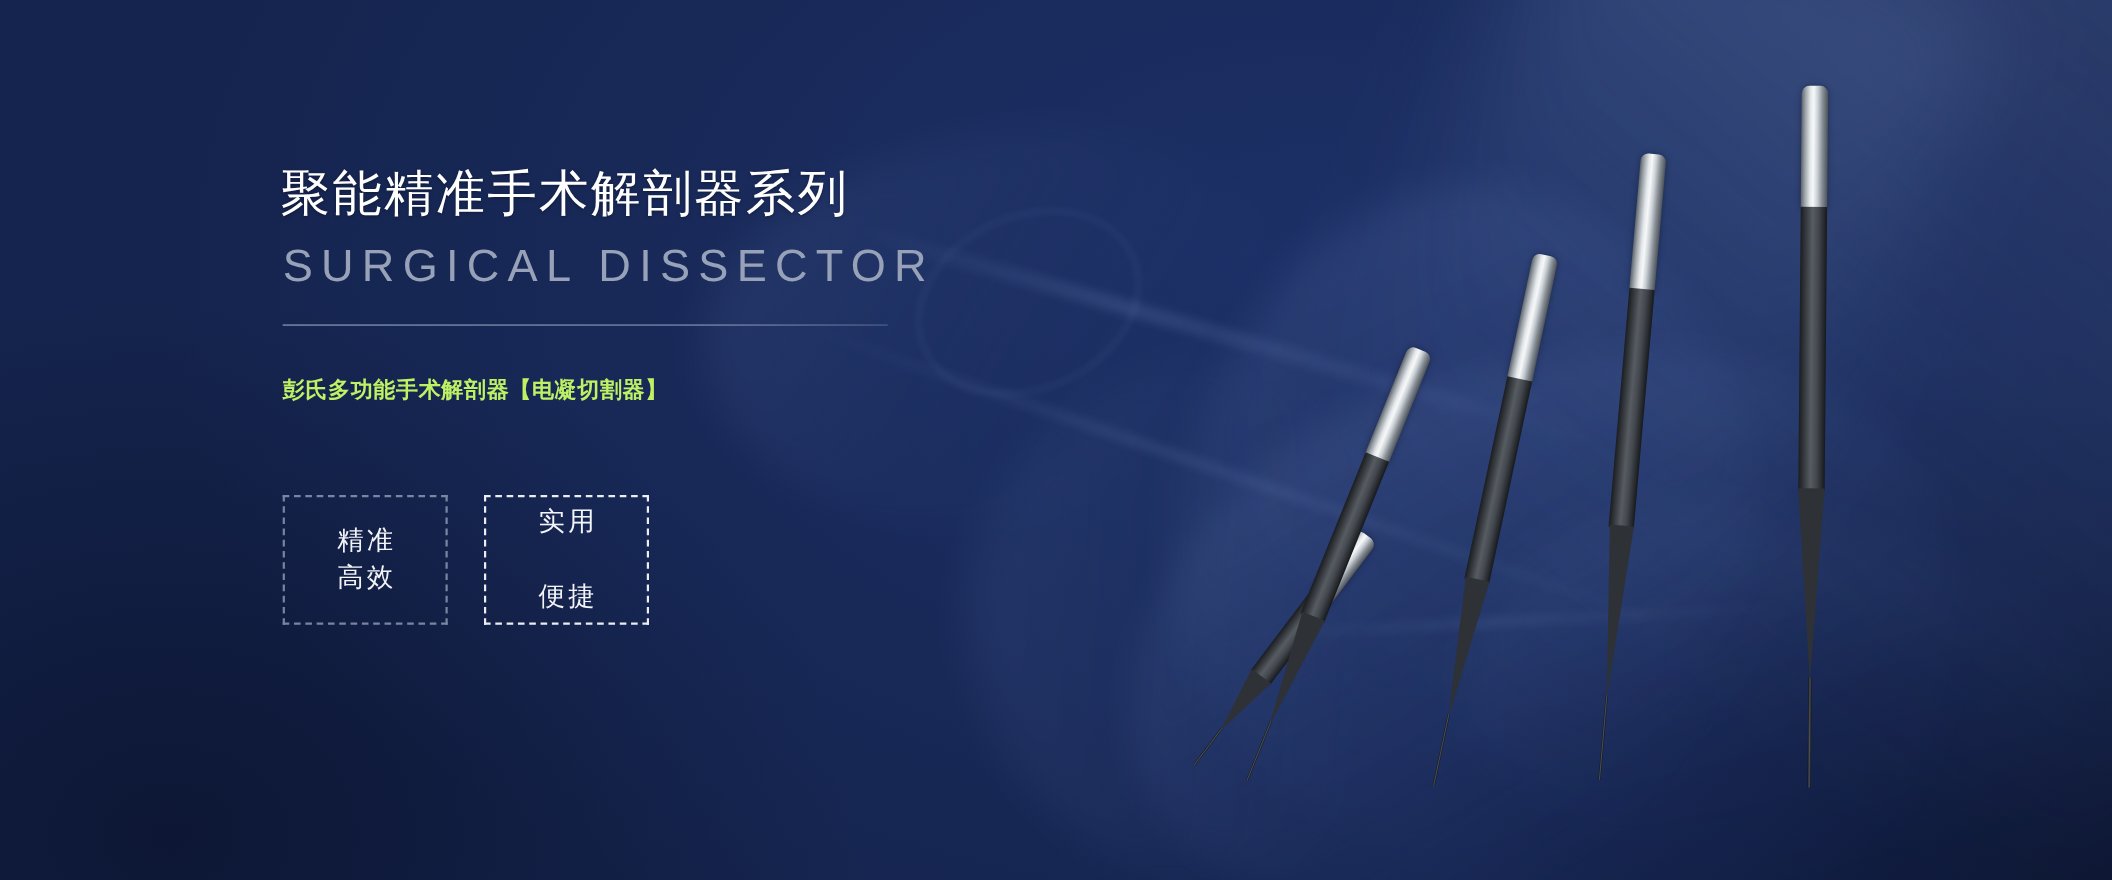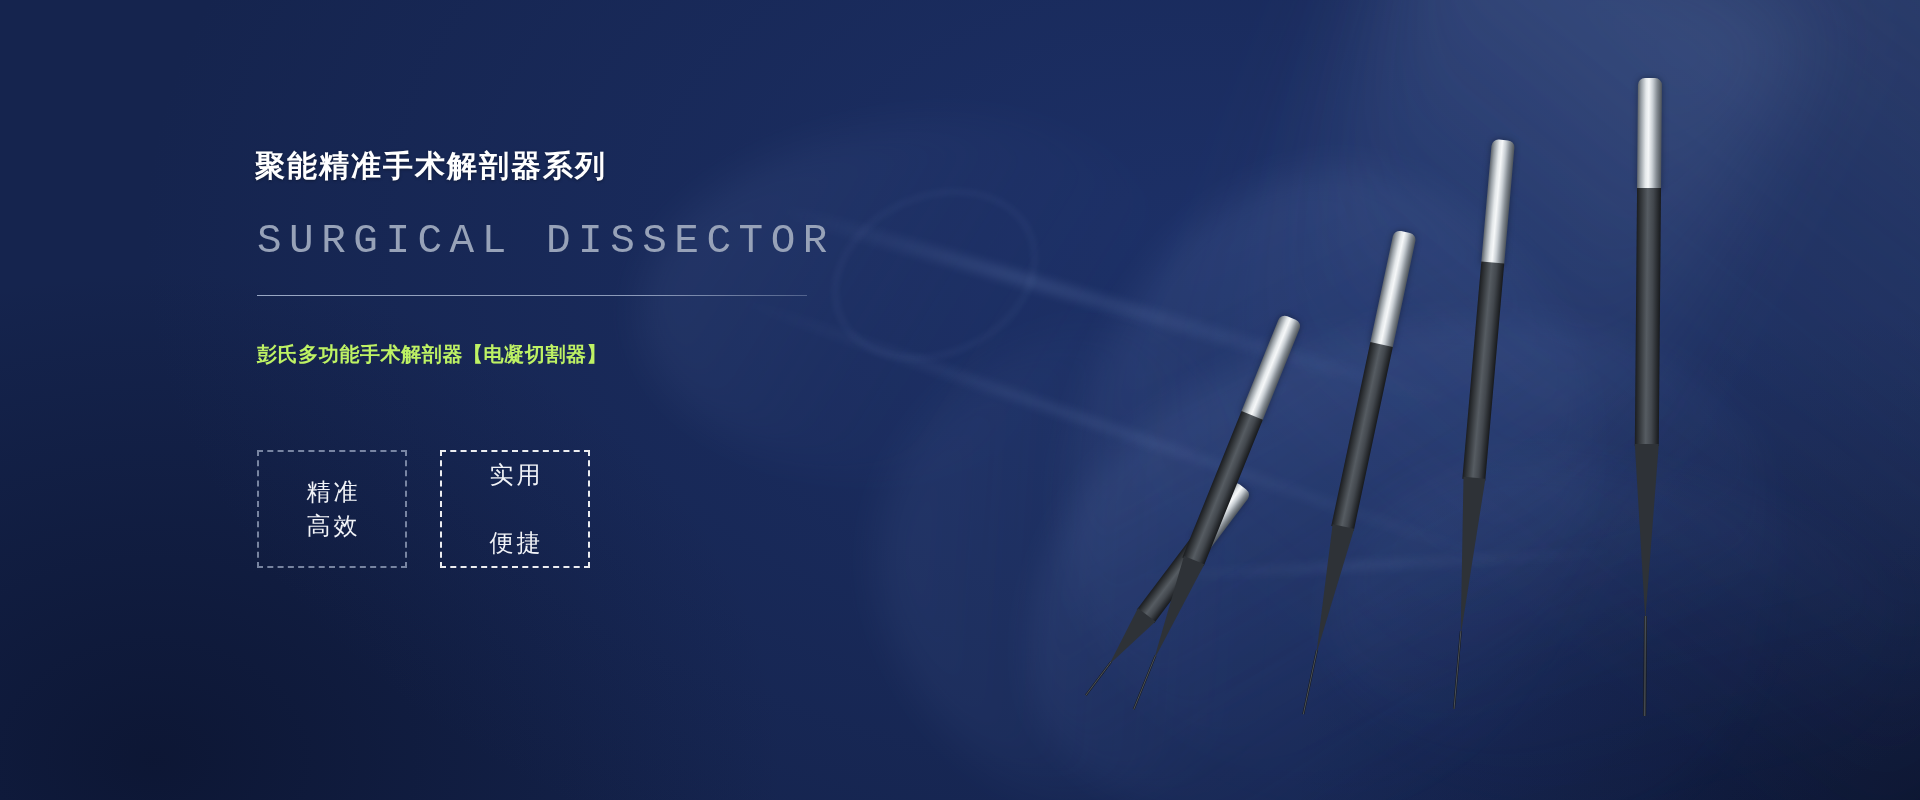--- a/index.html
+++ b/index.html
@@ -132,36 +132,35 @@
 
   
   .content {
     position:absolute;
     left:255px; top:0;
     width:640px; height:800px;
   }
 
   .title-cn {
     position:absolute; top:146px; left:0;
-    font-size:30px;
+    font-size:45px;
     letter-spacing:2px;
     color:#ffffff;
-    font-weight:700;
+    font-weight:400;
     white-space:nowrap;
     text-shadow:0 1px 3px rgba(0,0,0,.35);
   }
 
   .title-en {
     position:absolute; top:218px; left:2px;
     font-size:41px;
     letter-spacing:7.5px;
     color:#97a2b8;
     font-weight:300;
     white-space:nowrap;
-    font-family:Liberation Mono, monospace;
   }
 
   .divider {
     position:absolute;
     top:295px; left:2px;
     width:550px; height:1px;
     background:linear-gradient(90deg, rgba(176,190,216,0.85) 0%, rgba(176,190,216,0.75) 70%, rgba(176,190,216,0.35) 100%);
   }
 
   .subtitle-orange {

